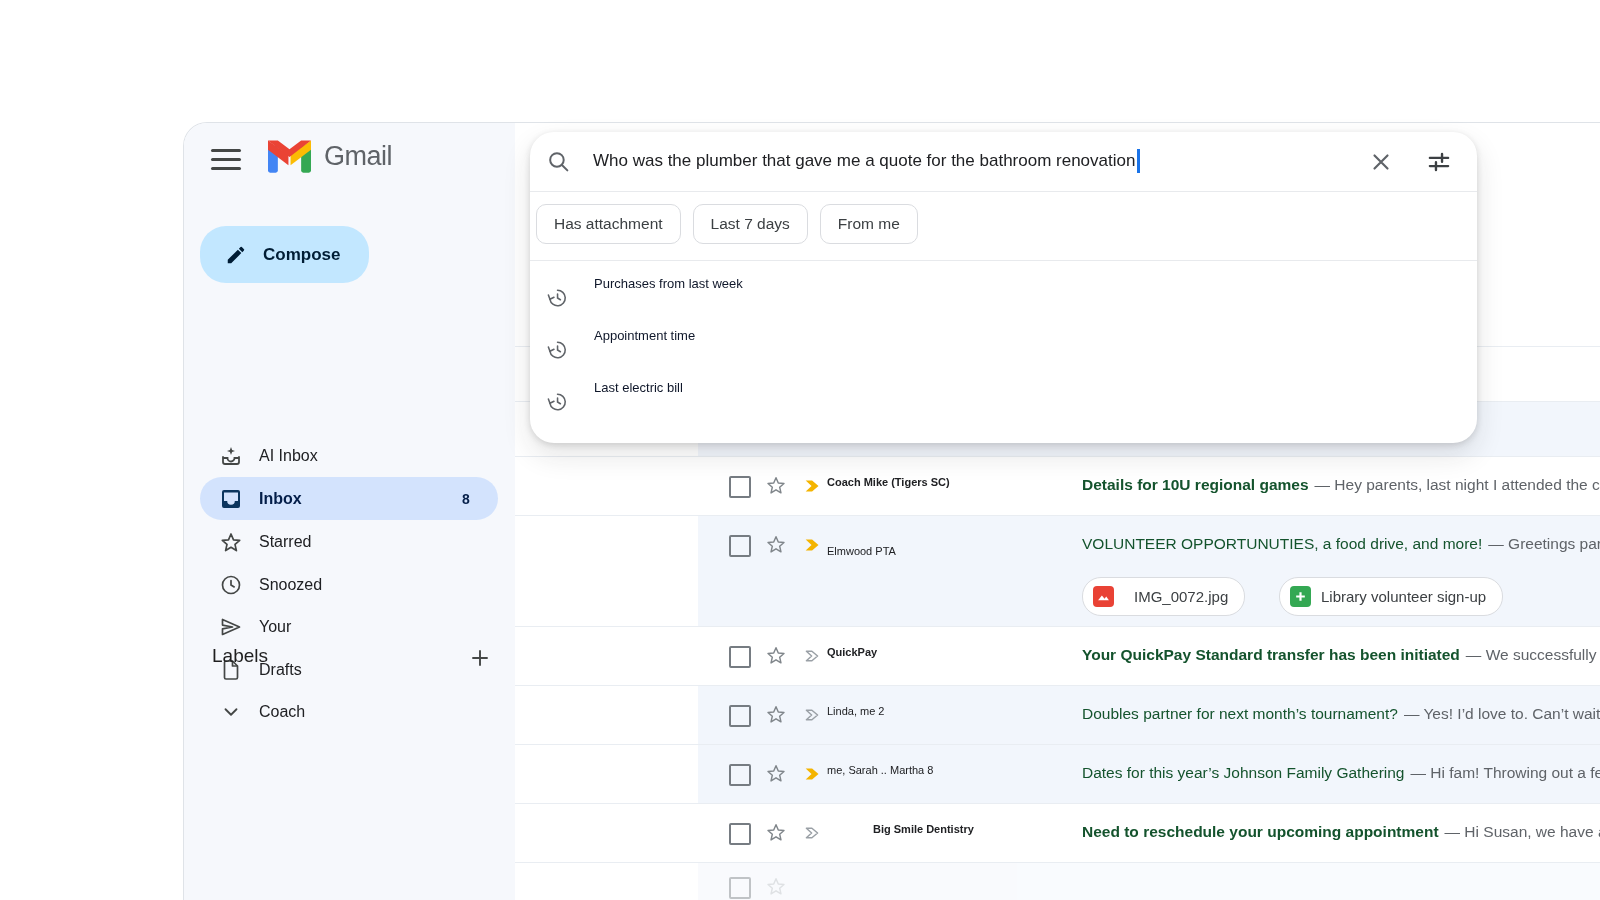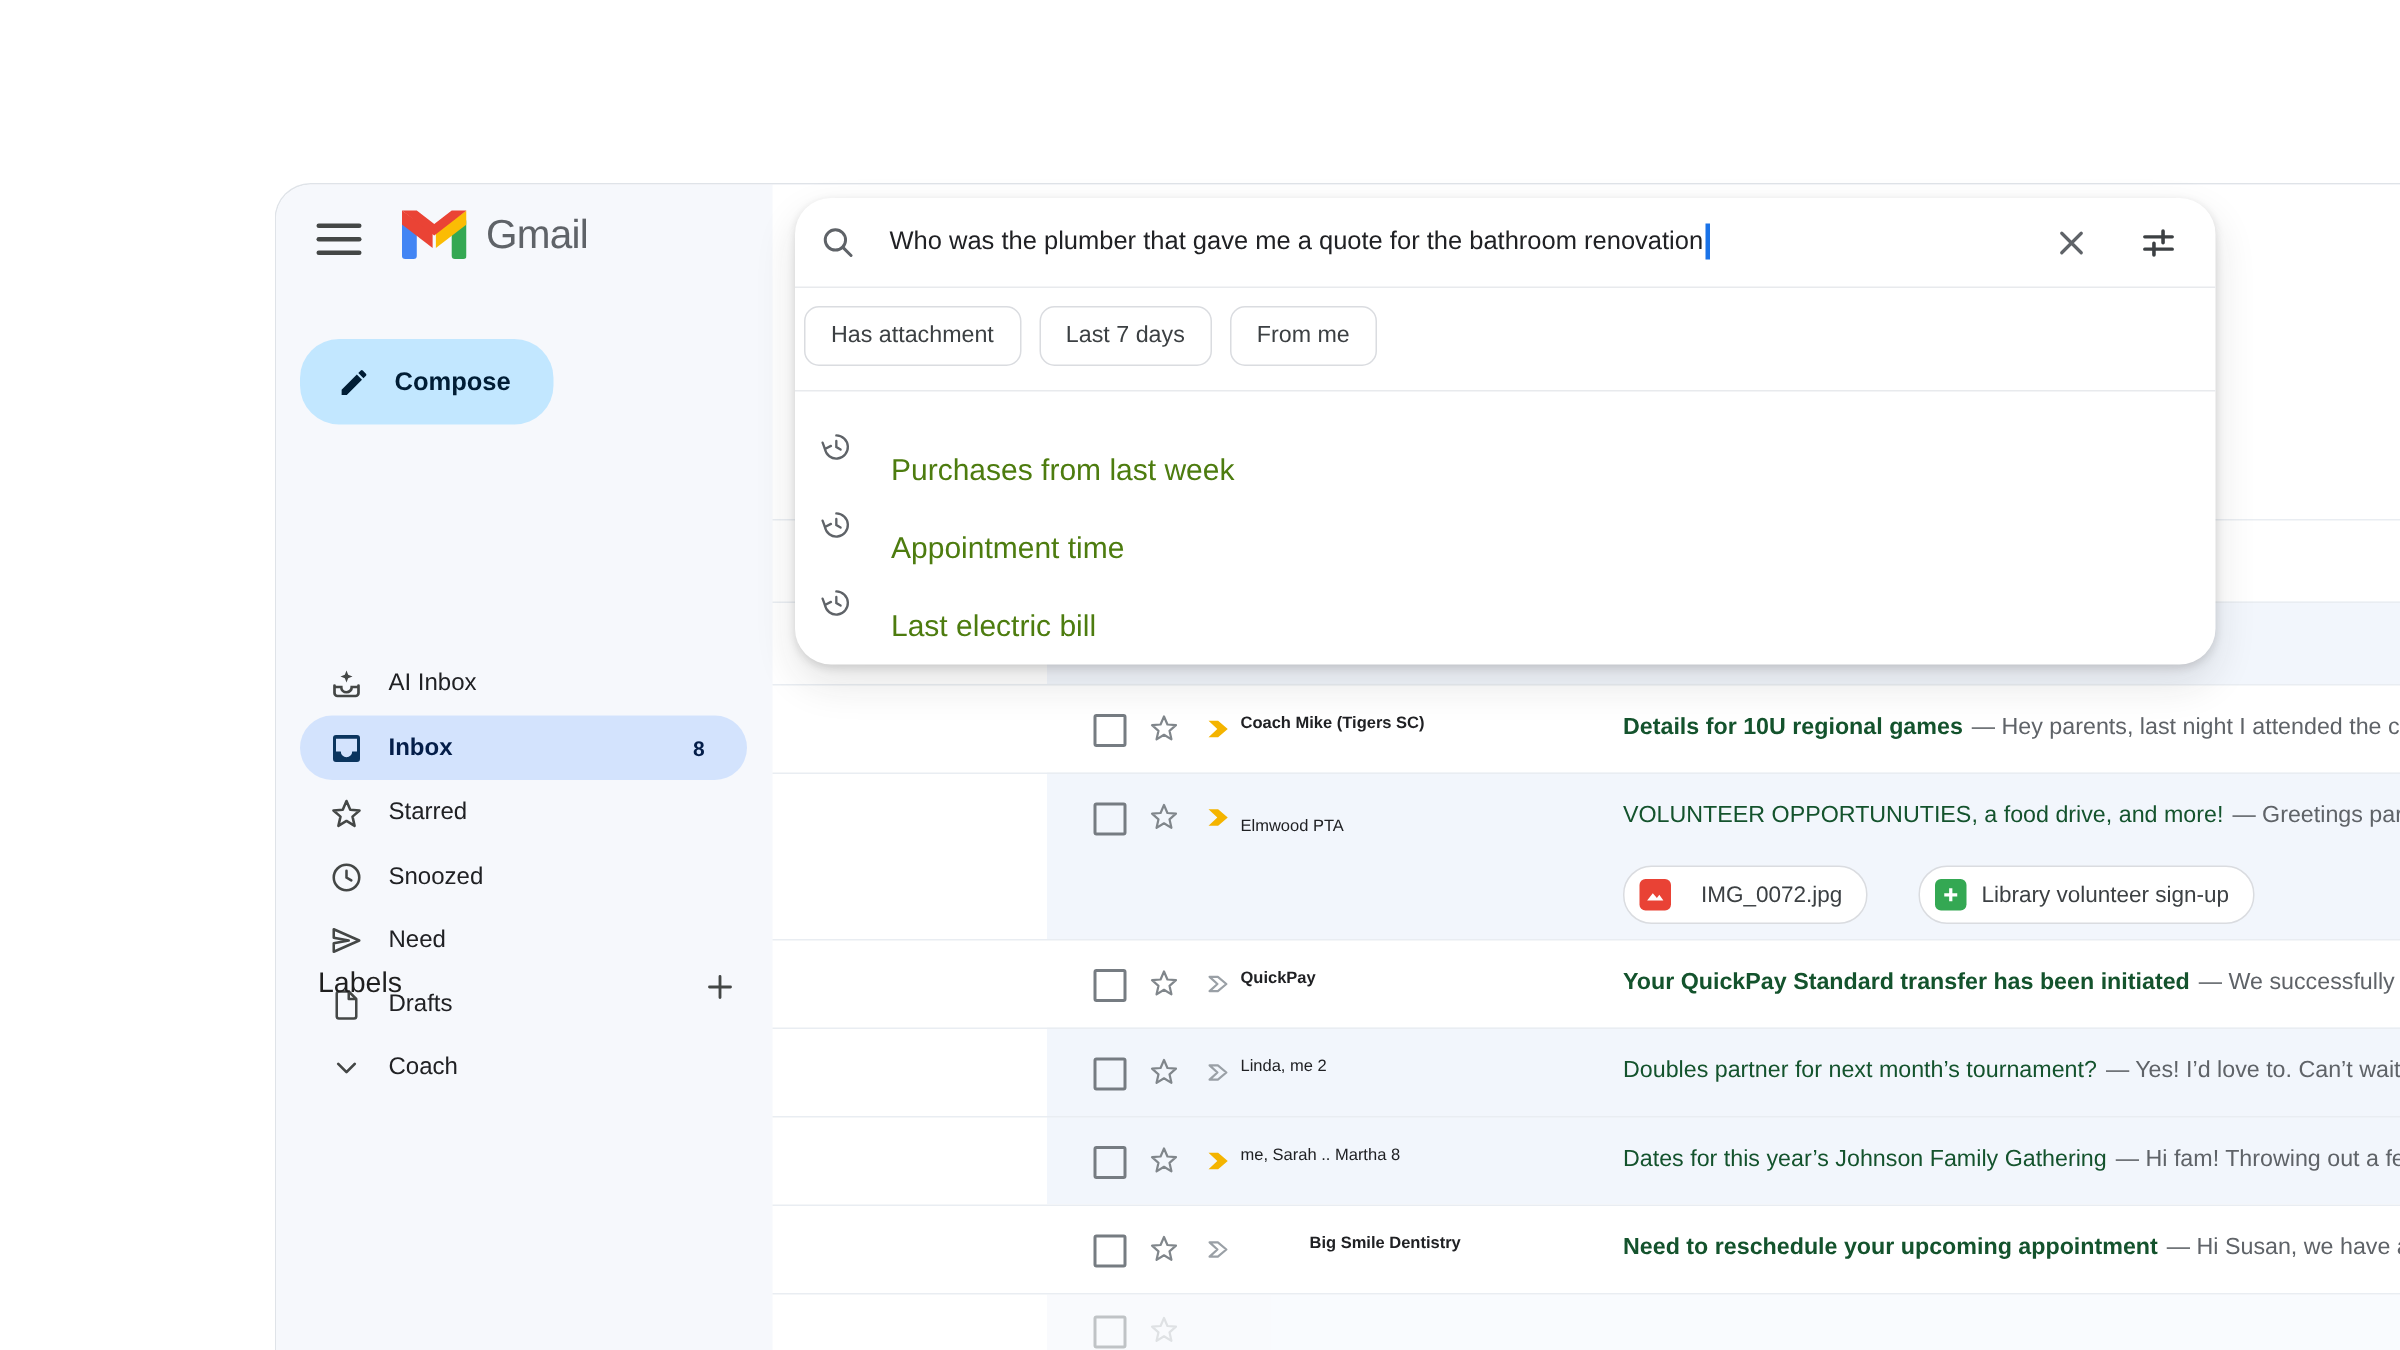--- a/index.html
+++ b/index.html
@@ -55,21 +55,21 @@
     border-radius:24px;z-index:5;box-shadow:0 2px 6px rgba(32,33,36,.15), 0 12px 28px rgba(32,33,36,.12);}
   .search-bar{position:absolute;left:0;top:0;width:100%;height:59px;}
   .search-q{position:absolute;left:63px;top:17px;font-size:17px;color:#202124;white-space:nowrap;display:flex;align-items:center;}
   .cursor{display:inline-block;width:2.5px;height:24px;background:#1a73e8;margin-left:2px;}
   .sp-div{position:absolute;left:0;width:100%;height:1px;background:#e8eaed;}
   .chips{position:absolute;left:6px;top:72px;display:flex;gap:12px;}
   .chip{height:38px;border:1px solid #dadce0;border-radius:10px;background:#ffffff;display:flex;align-items:center;
     padding:0 17px;font-size:15.5px;font-weight:500;color:#3c4043;cursor:pointer;white-space:nowrap;}
   .sugg{position:absolute;left:0;width:100%;height:52px;cursor:pointer;}
   .sugg .sico{position:absolute;left:16px;top:15px;width:22px;height:22px;}
-  .sugg .stext{position:absolute;left:64px;top:31px;font-size:20px;color:#4d7c0f;white-space:nowrap;}
+  .sugg .stext{position:absolute;left:64px;top:4px;font-size:13px;color:#0f172a;white-space:nowrap;}
   .icon-btn{position:absolute;top:17px;width:26px;height:26px;cursor:pointer;}
   svg{display:block;}
 </style>
 </head>
 <body>
 
 <div id="canvas">
   <div id="gmail-window">
 
     <div class="mail-area"></div>
@@ -259,21 +259,21 @@
         </span>
         <span class="nlabel">Snoozed</span>
       </div>
 
       <div class="nav-item" style="top:482px;">
         <span class="nico">
           <svg width="24" height="24" viewBox="0 0 24 24">
               <path d="M3.5 19.5L20.5 12 3.5 4.5v5.6L13.5 12l-10 1.9z" fill="none" stroke="#444746" stroke-width="1.7" stroke-linejoin="round"></path>
             </svg>
         </span>
-        <span class="nlabel">Need</span>
+        <span class="nlabel">Your</span>
       </div>
 
       <div class="nav-item" style="top:525px;">
         <span class="nico">
           <svg width="24" height="24" viewBox="0 0 24 24">
               <path d="M13.5 3H7a1.5 1.5 0 0 0-1.5 1.5v15A1.5 1.5 0 0 0 7 21h10a1.5 1.5 0 0 0 1.5-1.5V8z" fill="none" stroke="#444746" stroke-width="1.7" stroke-linejoin="round"></path>
               <path d="M13.5 3v5h5" fill="none" stroke="#444746" stroke-width="1.7" stroke-linejoin="round"></path>
             </svg>
         </span>
         <span class="nlabel">Drafts</span>

